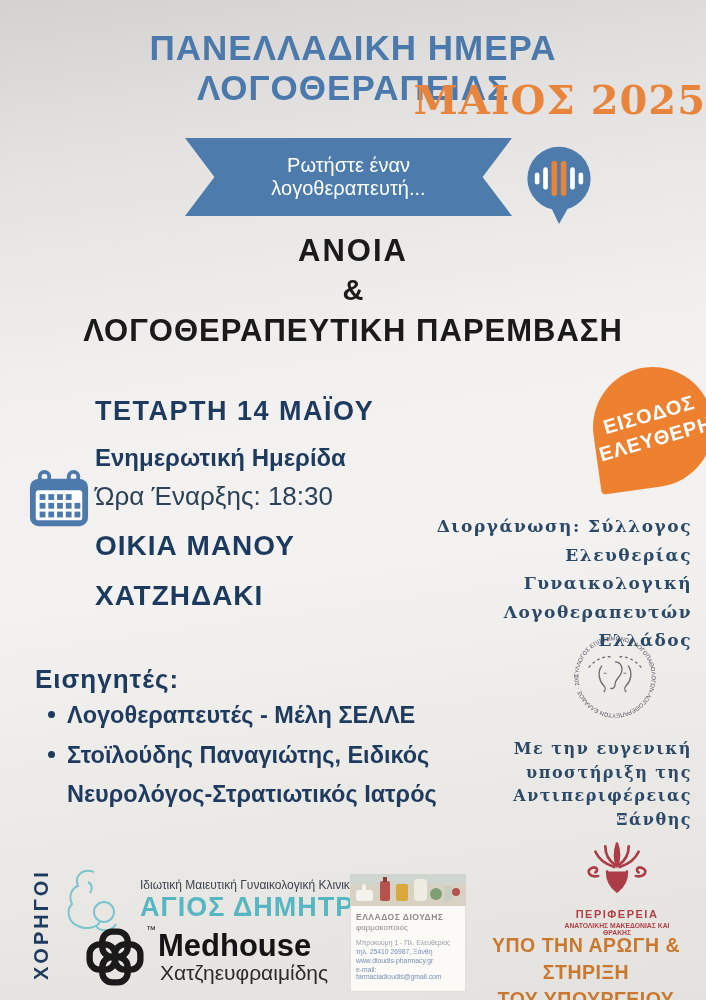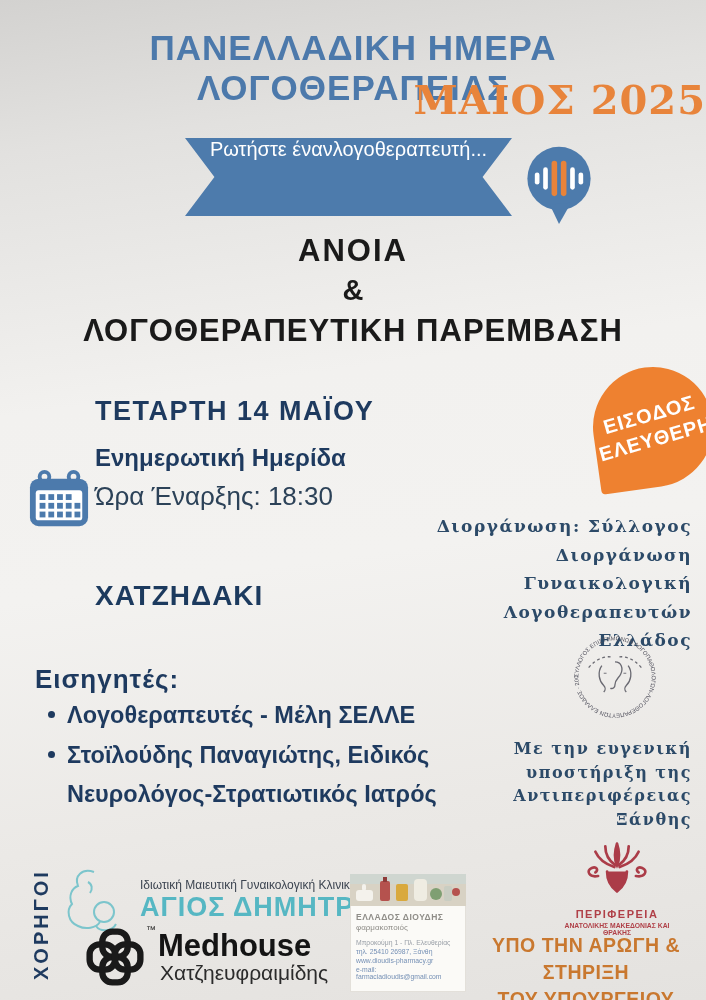--- a/index.html
+++ b/index.html
@@ -10,21 +10,21 @@
   }
   .abs{position:absolute;}
   
   .title{left:0;right:0;top:28px;text-align:center;font-size:35px;font-weight:bold;
          color:#4c79ab;letter-spacing:1px;}
   .subtitle{left:0;right:0;top:76px;text-align:right;font-size:40px;font-weight:600;
             color:#e8843b;font-family:"DejaVu Serif","Liberation Serif",serif;letter-spacing:1px;}
   
   .ribbon{left:185px;top:138px;width:327px;height:78px;background:#4d7bac;
           clip-path:polygon(0% 0%,100% 0%,91% 50%,100% 100%,0% 100%,9% 50%);
-          display:flex;flex-direction:row;justify-content:center;text-align:center;}
+          display:flex;flex-direction:column;justify-content:center;text-align:center;}
   .ribbon div{color:#fff;font-size:20px;line-height:23.5px;}
   
   .topic1{left:0;right:0;top:233px;text-align:center;font-size:31px;font-weight:bold;color:#1a1a1a;letter-spacing:2px;}
   .amp{left:0;right:0;top:274px;text-align:center;font-size:29px;font-weight:bold;color:#1a1a1a;}
   .topic2{left:0;right:0;top:313px;text-align:center;font-size:31px;font-weight:bold;color:#1a1a1a;letter-spacing:1px;}
   
   .badge{left:593px;top:367px;width:120px;height:120px;background:#ee8130;
          border-radius:50% 50% 50% 4px;transform:rotate(-8deg);
          display:flex;align-items:center;justify-content:center;}
   .badge-text{transform:rotate(-8deg);color:#fff;font-weight:bold;font-size:20px;
@@ -135,25 +135,26 @@
           <rect x="48" y="36" width="6" height="6"></rect>
         <rect x="12" y="45" width="6" height="6"></rect>
           <rect x="21" y="45" width="6" height="6"></rect>
           <rect x="30" y="45" width="6" height="6"></rect>
           <rect x="39" y="45" width="6" height="6"></rect>
           <rect x="48" y="45" width="6" height="6"></rect>
       </g>
     </svg>
   </div>
   <div class="abs ev-time">Ώρα Έναρξης: 18:30</div>
+  <div class="abs ev-venue1">ΟΙΚΙΑ ΜΑΝΟΥ</div>
   <div class="abs ev-venue2">ΧΑΤΖΗΔΑΚΙ</div>
 
   <div class="abs organizer">
     <div>Διοργάνωση: Σύλλογος</div>
-    <div>Διοργάνωση</div>
+    <div>Ελευθερίας</div>
     <div>Γυναικολογική</div>
     <div>Λογοθεραπευτών</div>
     <div>Ελλάδος</div>
   </div>
 
   <div class="abs seal">
     <svg width="94" height="94" viewBox="0 0 100 100">
       <defs>
         <path id="sealring" d="M50,50 m-39,0 a39,39 0 1,1 78,0 a39,39 0 1,1 -78,0"></path>
       </defs>

